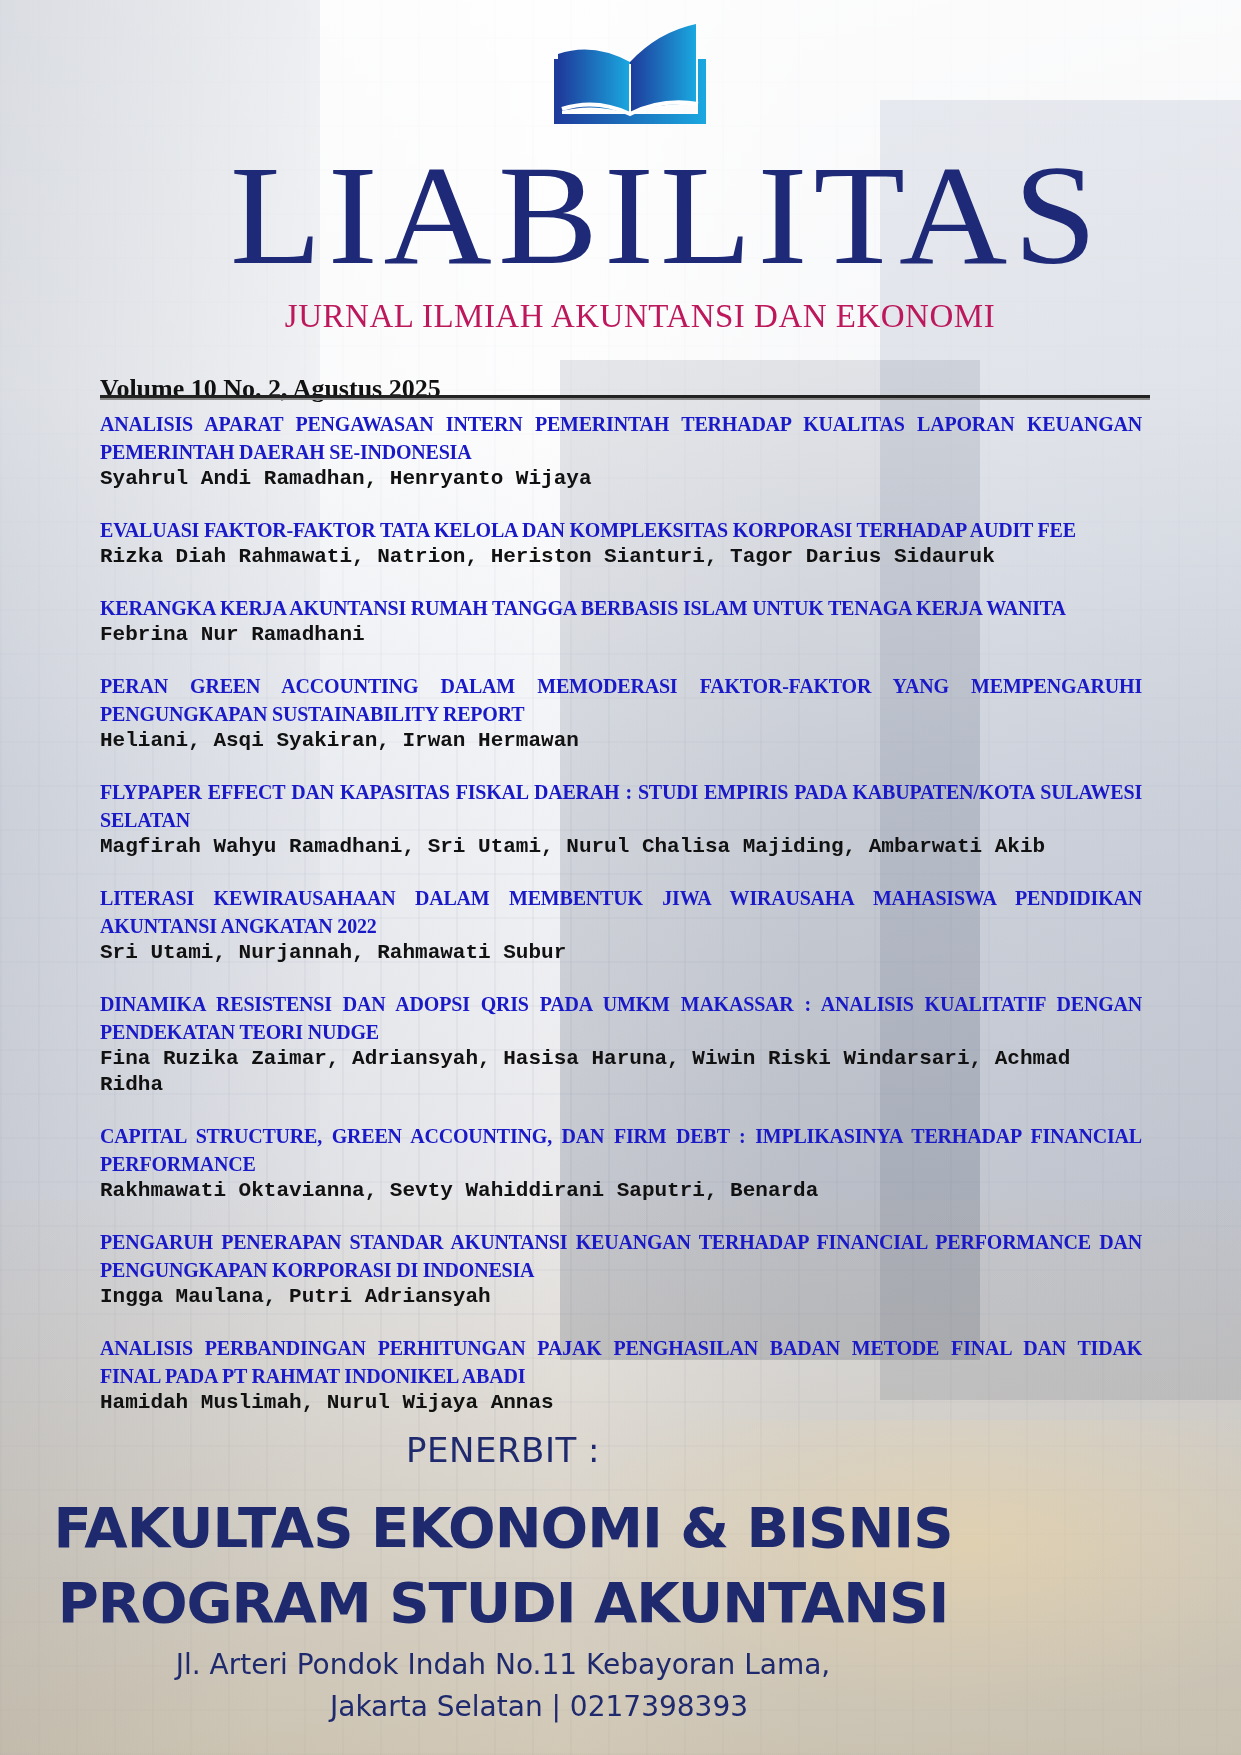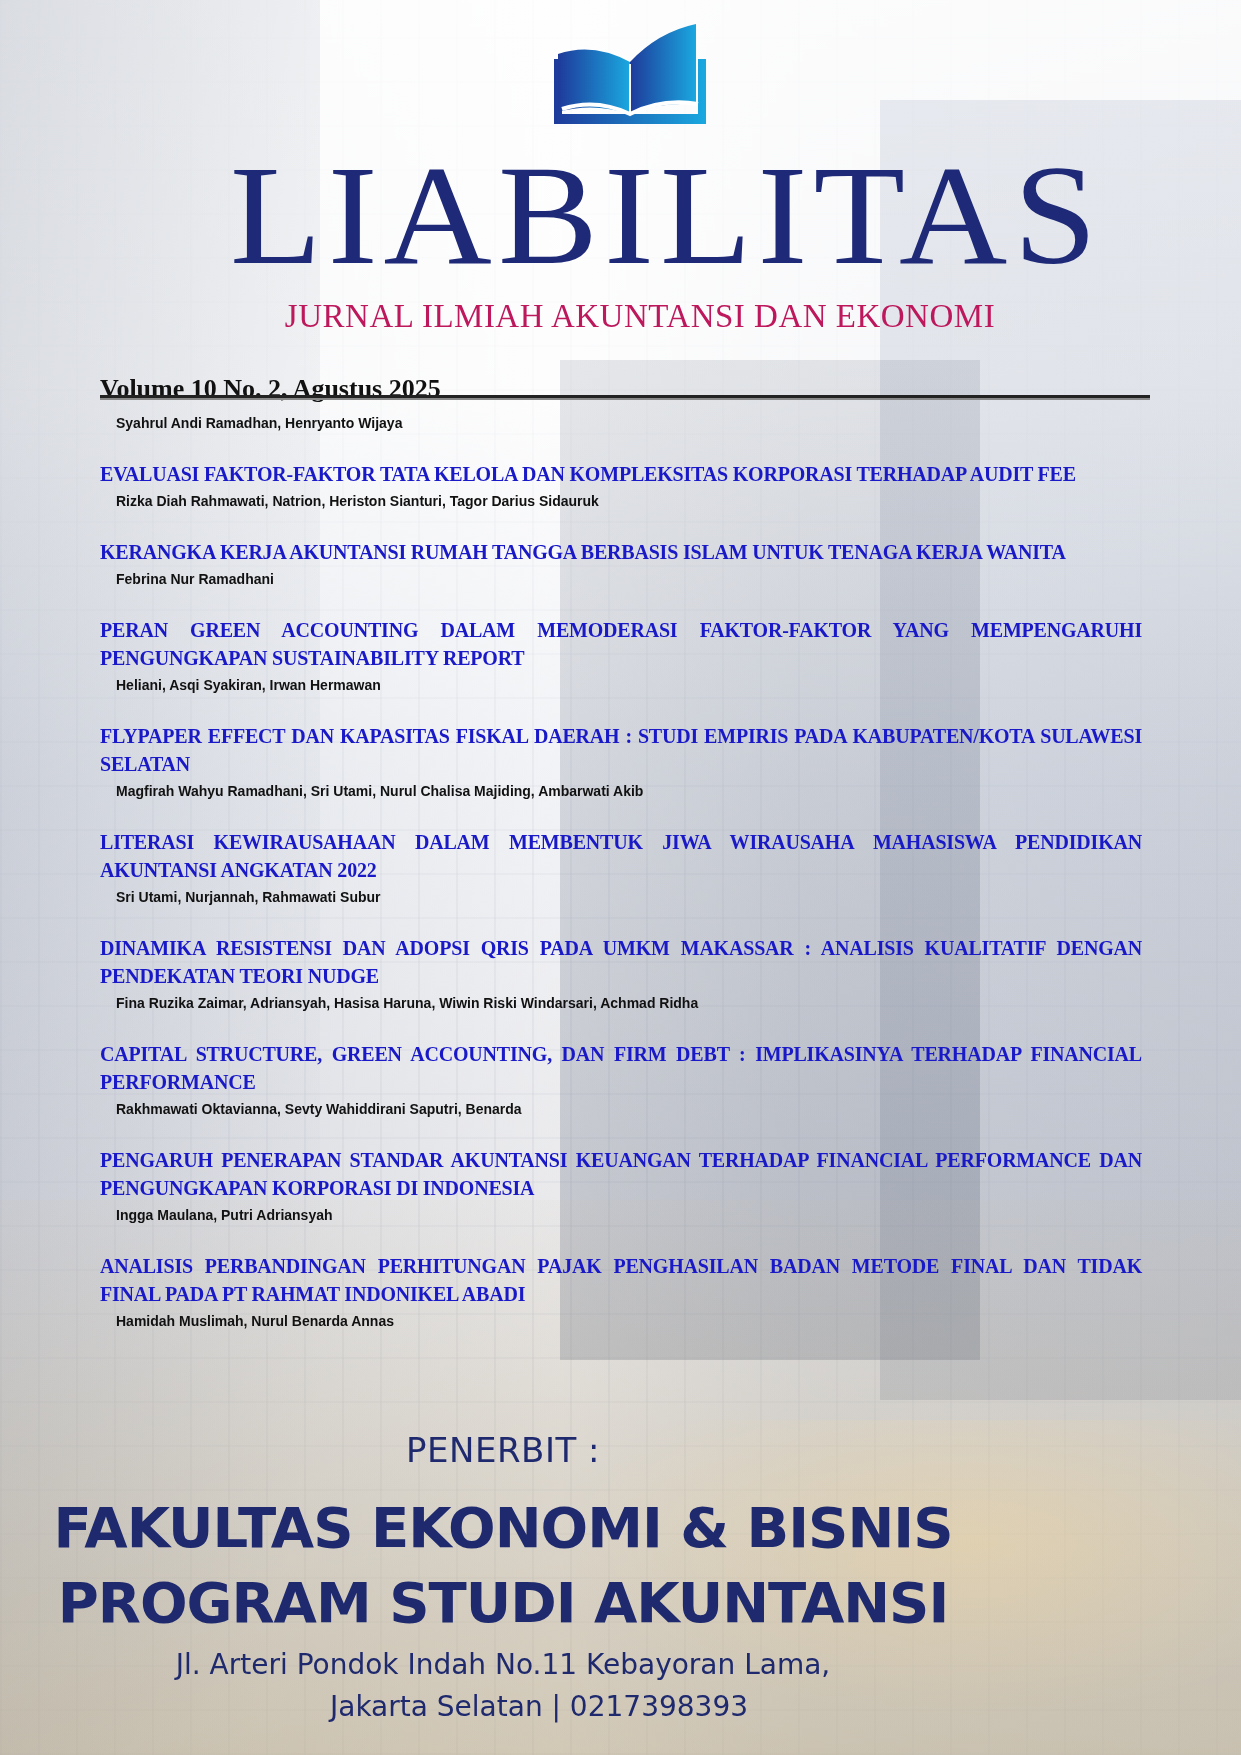--- a/index.html
+++ b/index.html
@@ -53,23 +53,22 @@
   }
 
   .articles { position: absolute; left: 100px; top: 410px; width: 1042px; }
   .article { margin-bottom: 24px; }
   .article-title {
     color: #1919c8; font-weight: bold; font-size: 20px; line-height: 28px;
     text-align: justify; text-align-last: left; letter-spacing: -0.2px;
     font-family: "Liberation Serif", serif;
   }
   .article-authors {
-    color: #111; font-weight: bold; font-size: 14px; line-height: 26px;
-    font-family: Liberation Sans, sans-serif;
-    margin-left: 16px;
+    color: #111; font-weight: bold; font-size: 21px; line-height: 26px;
+    font-family: Liberation Mono, monospace;
   }
 
   .publisher { position: absolute; left: 0; width: 1006px; text-align: center; color: #1f2a6e;
     font-family: "DejaVu Sans", sans-serif; }
   .pub-label { top: 1430px; font-size: 34px; letter-spacing: 0.5px; }
   .pub-line1 { top: 1495px; font-size: 56px; font-weight: bold; letter-spacing: -1px; }
   .pub-line2 { top: 1570px; font-size: 56px; font-weight: bold; letter-spacing: -1px; }
   .pub-addr1 { top: 1648px; font-size: 28px; }
   .pub-addr2 { top: 1690px; font-size: 28px; padding-left: 36px; }
 </style>
@@ -100,20 +99,21 @@
   </svg>
 
   <div class="masthead">LIABILITAS</div>
   <div class="subtitle">JURNAL ILMIAH AKUNTANSI DAN EKONOMI</div>
 
   <div class="volume">Volume 10 No. 2, Agustus 2025</div>
   <div class="rule"></div>
 
   <div class="articles">
     <div class="article">
+      <div class="article-title">ANALISIS APARAT PENGAWASAN INTERN PEMERINTAH TERHADAP KUALITAS LAPORAN KEUANGAN PEMERINTAH DAERAH SE-INDONESIA</div>
       <div class="article-authors">Syahrul Andi Ramadhan, Henryanto Wijaya</div>
     </div>
     <div class="article">
       <div class="article-title">EVALUASI FAKTOR-FAKTOR TATA KELOLA DAN KOMPLEKSITAS KORPORASI TERHADAP AUDIT FEE</div>
       <div class="article-authors">Rizka Diah Rahmawati, Natrion, Heriston Sianturi, Tagor Darius Sidauruk</div>
     </div>
     <div class="article">
       <div class="article-title">KERANGKA KERJA AKUNTANSI RUMAH TANGGA BERBASIS ISLAM UNTUK TENAGA KERJA WANITA</div>
       <div class="article-authors">Febrina Nur Ramadhani</div>
     </div>
@@ -136,21 +136,21 @@
     <div class="article">
       <div class="article-title">CAPITAL STRUCTURE, GREEN ACCOUNTING, DAN FIRM DEBT : IMPLIKASINYA TERHADAP FINANCIAL PERFORMANCE</div>
       <div class="article-authors">Rakhmawati Oktavianna, Sevty Wahiddirani Saputri, Benarda</div>
     </div>
     <div class="article">
       <div class="article-title">PENGARUH PENERAPAN STANDAR AKUNTANSI KEUANGAN TERHADAP FINANCIAL PERFORMANCE DAN PENGUNGKAPAN KORPORASI DI INDONESIA</div>
       <div class="article-authors">Ingga Maulana, Putri Adriansyah</div>
     </div>
     <div class="article">
       <div class="article-title">ANALISIS PERBANDINGAN PERHITUNGAN PAJAK PENGHASILAN BADAN METODE FINAL DAN TIDAK FINAL PADA PT RAHMAT INDONIKEL ABADI</div>
-      <div class="article-authors">Hamidah Muslimah, Nurul Benarda Annas</div>
+      <div class="article-authors">Hamidah Muslimah, Nurul Wijaya Annas</div>
     </div>
   </div>
 
   <div class="publisher pub-label" style="position:absolute;">PENERBIT :</div>
   <div class="publisher pub-line1" style="position:absolute;">FAKULTAS EKONOMI &amp; BISNIS</div>
   <div class="publisher pub-line2" style="position:absolute;">PROGRAM STUDI AKUNTANSI</div>
   <div class="publisher pub-addr1" style="position:absolute;">Jl. Arteri Pondok Indah No.11 Kebayoran Lama,</div>
   <div class="publisher pub-addr2" style="position:absolute;">Jakarta Selatan | 0217398393</div>
 </div>
 

